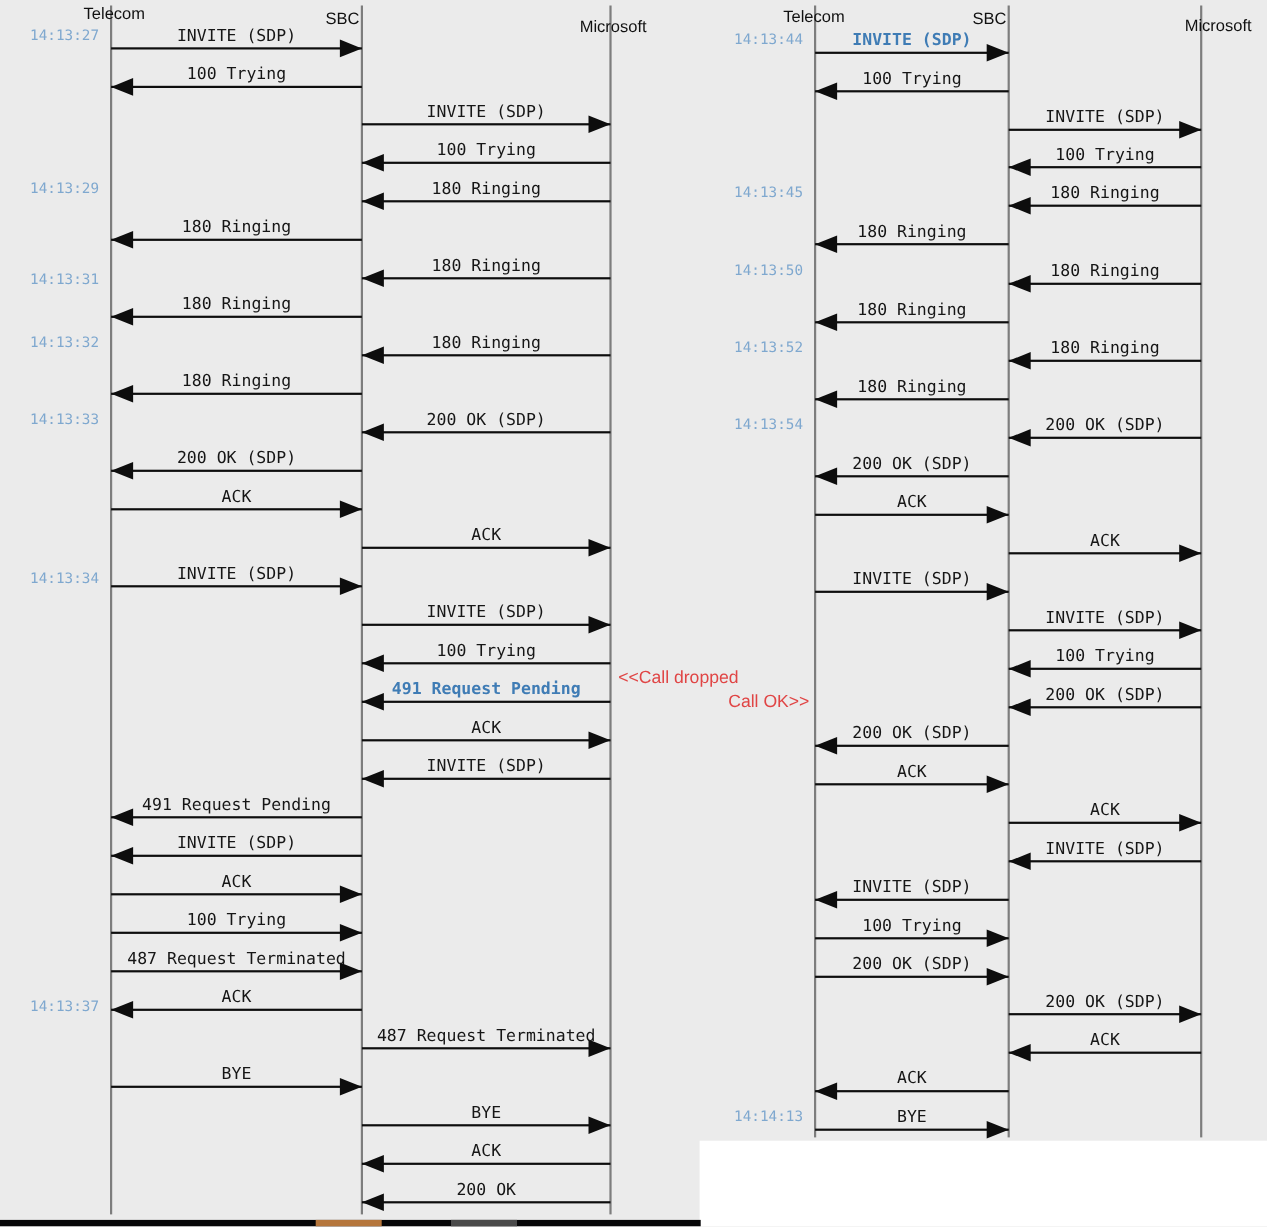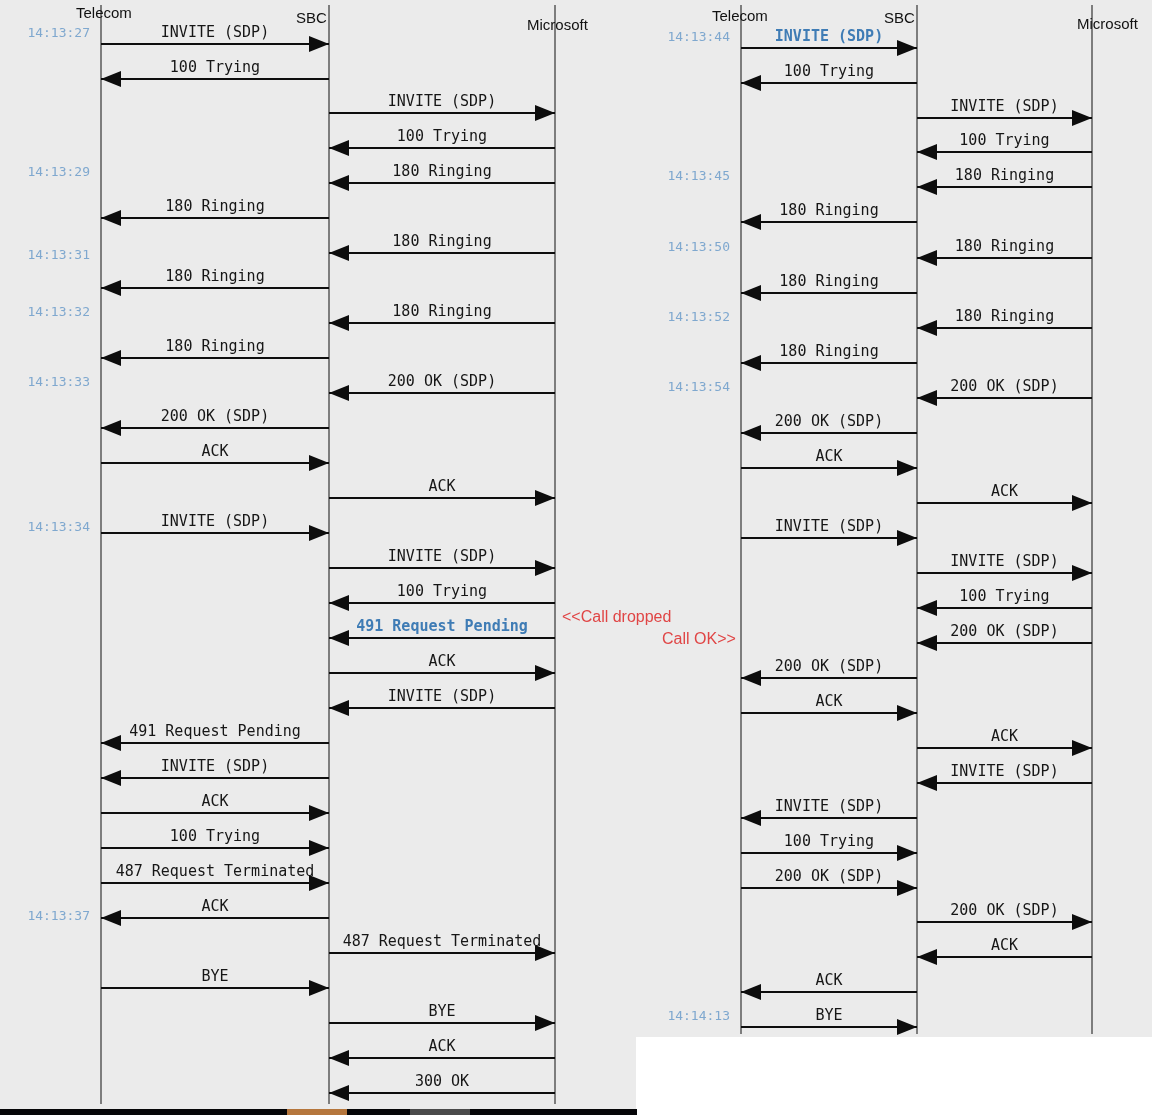--- a/index.html
+++ b/index.html
@@ -202,21 +202,21 @@
         <div class="msg-label" style="left: 442px; top: 1002px;">BYE</div>
       </div>
       <div>
         <div class="msg-line" style="left: 329px; top: 1057px; width: 226px;"></div>
         <div class="msg-head l" style="left: 329px; top: 1050px;"></div>
         <div class="msg-label" style="left: 442px; top: 1037px;">ACK</div>
       </div>
       <div>
         <div class="msg-line" style="left: 329px; top: 1092px; width: 226px;"></div>
         <div class="msg-head l" style="left: 329px; top: 1085px;"></div>
-        <div class="msg-label" style="left: 442px; top: 1072px;">300 OK</div>
+        <div class="msg-label" style="left: 442px; top: 1072px;">200 OK</div>
       </div>
     </div>
   <div id="diagram-right" class="diagram">
       <div class="lifeline" style="left: 740px; top: 5px; height: 1029px;"></div>
       <div class="actor-label" style="left: 712px; top: 7px;">Telecom</div>
       <div class="lifeline" style="left: 916px; top: 5px; height: 1029px;"></div>
       <div class="actor-label" style="left: 884px; top: 9px;">SBC</div>
       <div class="lifeline" style="left: 1091px; top: 5px; height: 1029px;"></div>
       <div class="actor-label" style="left: 1077px; top: 15px;">Microsoft</div>
       <div class="timestamp" style="left: 660px; top: 28px;">14:13:44</div>

